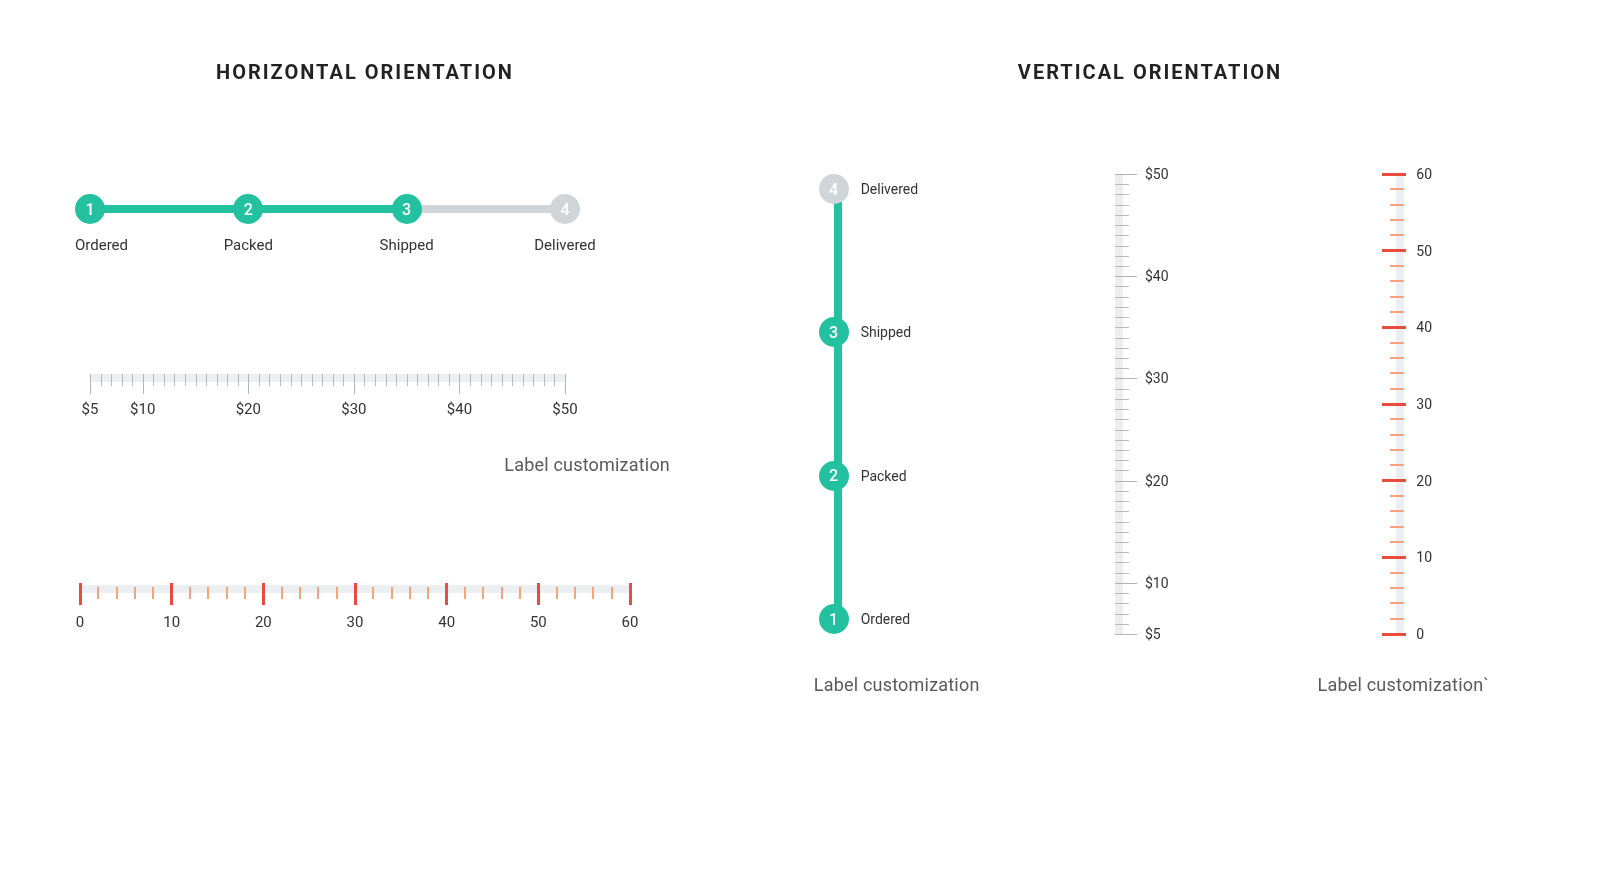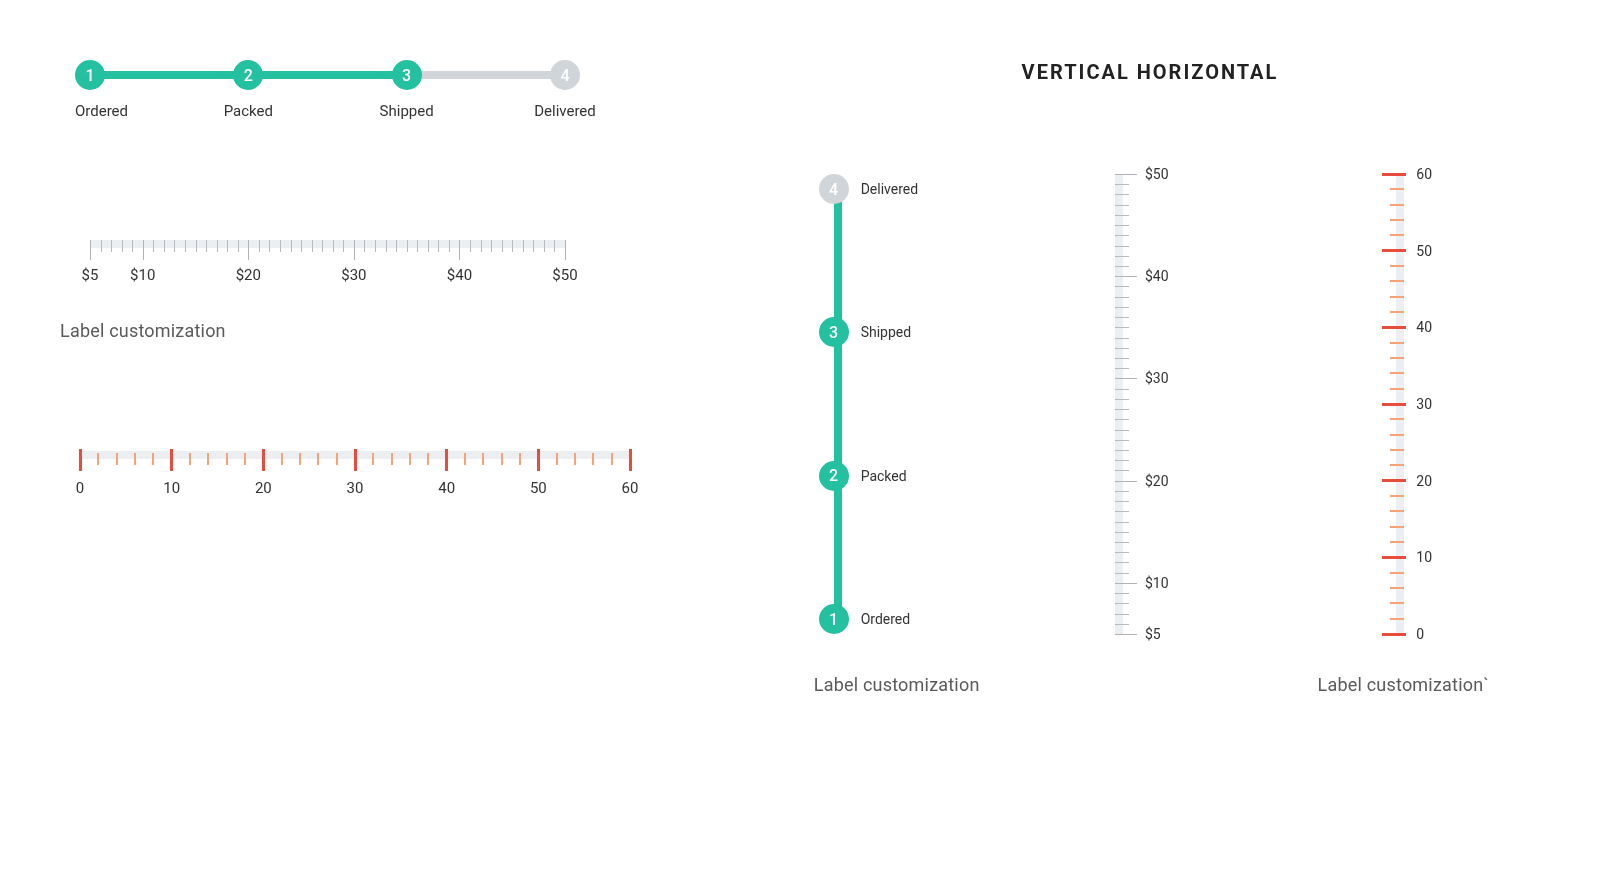--- a/index.html
+++ b/index.html
@@ -1,19 +1,19 @@
 <!DOCTYPE html>
 <html><head>
 <meta charset="utf-8">
 <style>
   * { box-sizing: border-box; }
   html,body { margin:0; padding:0; background:#fff; font-family:-apple-system,BlinkMacSystemFont,"Segoe UI",Roboto,Arial,sans-serif; color:#222; }
   .wrap { width:1612px; height:876px; position:relative; }
   .section-title { font-size:20px; font-weight:700; letter-spacing:2px; text-align:center; }
-  .caption { font-size:18px; color:#5a5a5a; text-align:left; letter-spacing:0.2px; }
+  .caption { font-size:18px; color:#5a5a5a; text-align:right; letter-spacing:0.2px; }
 
   
   .lcol { position:absolute; left:60px; top:60px; width:610px; }
   .h-title { margin-bottom:110px; }
 
   
   .stepper-h { position:relative; height:80px; width:475px; margin-left:30px;}
   .step-track { position:absolute; left:0; top:11px; height:8px; background:#d0d4d8; border-radius:4px; }
   .step-dot  { position:absolute; top:0; width:30px; height:30px; border-radius:50%; display:flex; align-items:center; justify-content:center; color:#fff; font-size:16px; font-weight:500; }
   .step-dot.done   { background:#24c1a0; }
@@ -61,20 +61,21 @@
   .vruler2 .major { position:absolute; left:14px; width:24px; height:3px; background:#e74c3c; }
   .vruler2 .minor { position:absolute; left:22px; width:14px; height:2px; background:#f7a37a; }
   .vruler2 .lab   { position:absolute; left:48px; font-size:14px; color:#333; transform:translateY(-50%); }
 </style>
 </head>
 <body>
 
 <div class="wrap">
 
   <div class="lcol">
+    <div class="section-title h-title">HORIZONTAL ORIENTATION</div>
 
     <div class="stepper-h" id="stepperH">
         <div class="step-track" style="left: 8px; width: 158.333px; background: rgb(36, 193, 160);"></div>
         <div class="step-track" style="left: 166.333px; width: 158.333px; background: rgb(36, 193, 160);"></div>
         <div class="step-track" style="left: 324.667px; width: 158.333px; background: rgb(207, 213, 217);"></div>
         <div class="step-dot done" style="left: -15px;">1</div>
         <div class="step-label" style="left: -15px; transform: none;">Ordered</div>
         <div class="step-dot done" style="left: 143.333px;">2</div>
         <div class="step-label" style="left: 158.333px;">Packed</div>
         <div class="step-dot done" style="left: 301.667px;">3</div>
@@ -183,21 +184,21 @@
         <div class="lab" style="left: 183.333px;">20</div>
         <div class="lab" style="left: 275px;">30</div>
         <div class="lab" style="left: 366.667px;">40</div>
         <div class="lab" style="left: 458.333px;">50</div>
         <div class="lab" style="left: 550px;">60</div>
       </div>
     <div style="height:36px;"></div>
   </div>
 
   <div class="rcol">
-    <div class="section-title" style="margin-bottom:90px;">VERTICAL HORIZONTAL</div>
+    <div class="section-title" style="margin-bottom:90px;">VERTICAL ORIENTATION</div>
 
     <div class="r-grid">
       <div class="r-cell">
         <div class="stepper-v" id="stepperV">
             <div class="v-track" style="top: 23px; height: 143.333px; background: rgb(36, 193, 160);"></div>
             <div class="v-track" style="top: 166.333px; height: 143.333px; background: rgb(36, 193, 160);"></div>
             <div class="v-track" style="top: 309.667px; height: 143.333px; background: rgb(36, 193, 160);"></div>
             <div class="v-dot future" style="top: 0px;">4</div>
             <div class="v-lab" style="top: 15px;">Delivered</div>
             <div class="v-dot done" style="top: 143.333px;">3</div>

